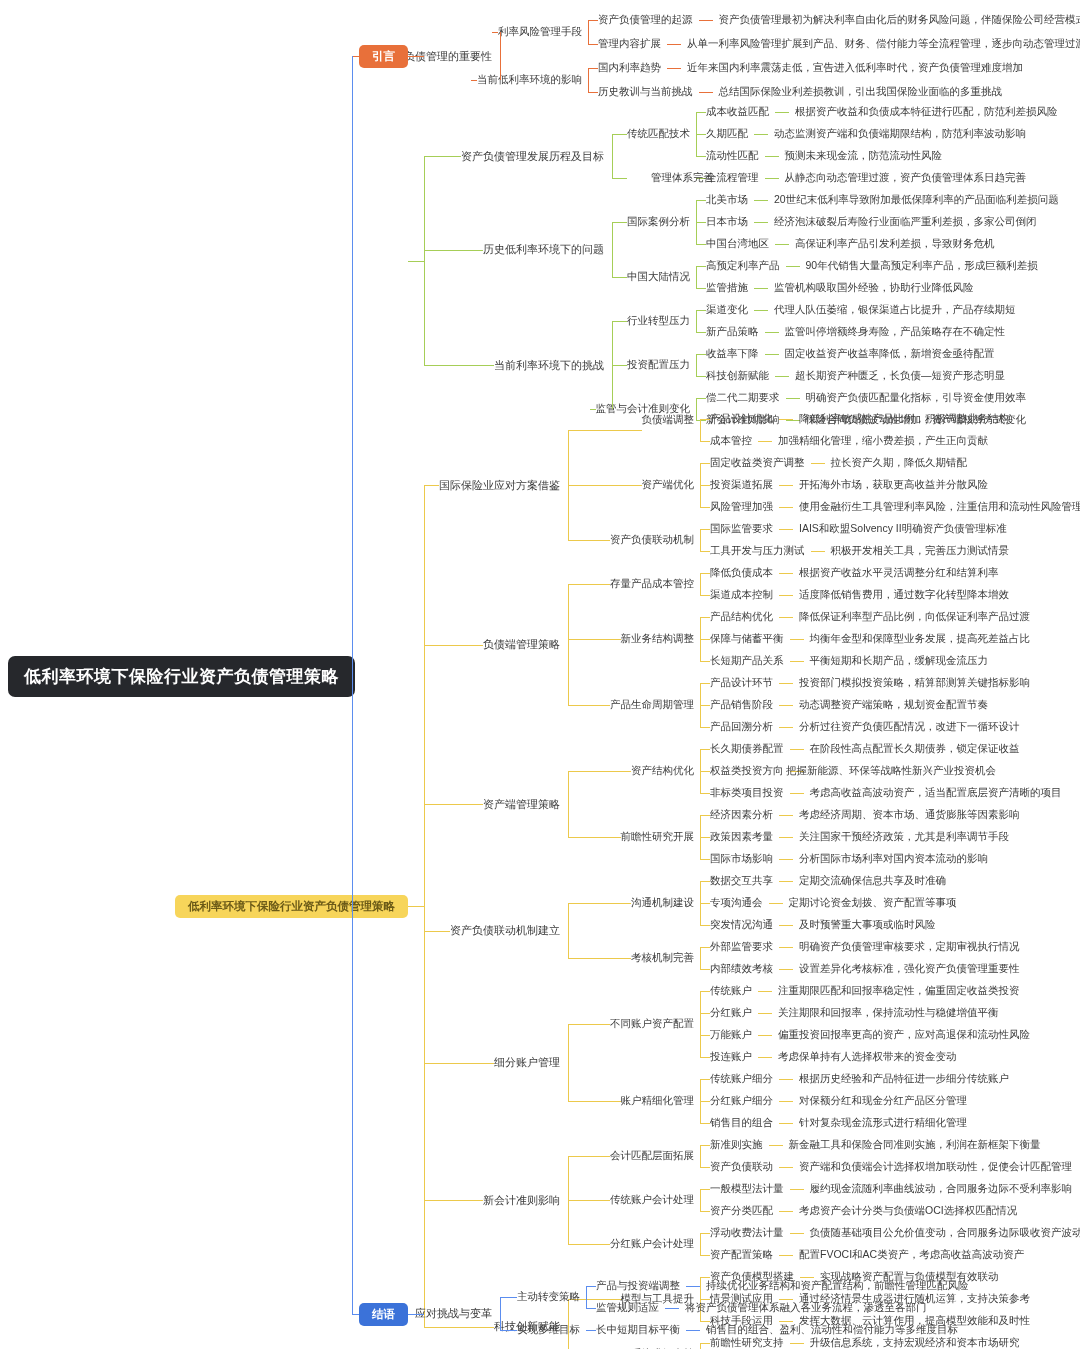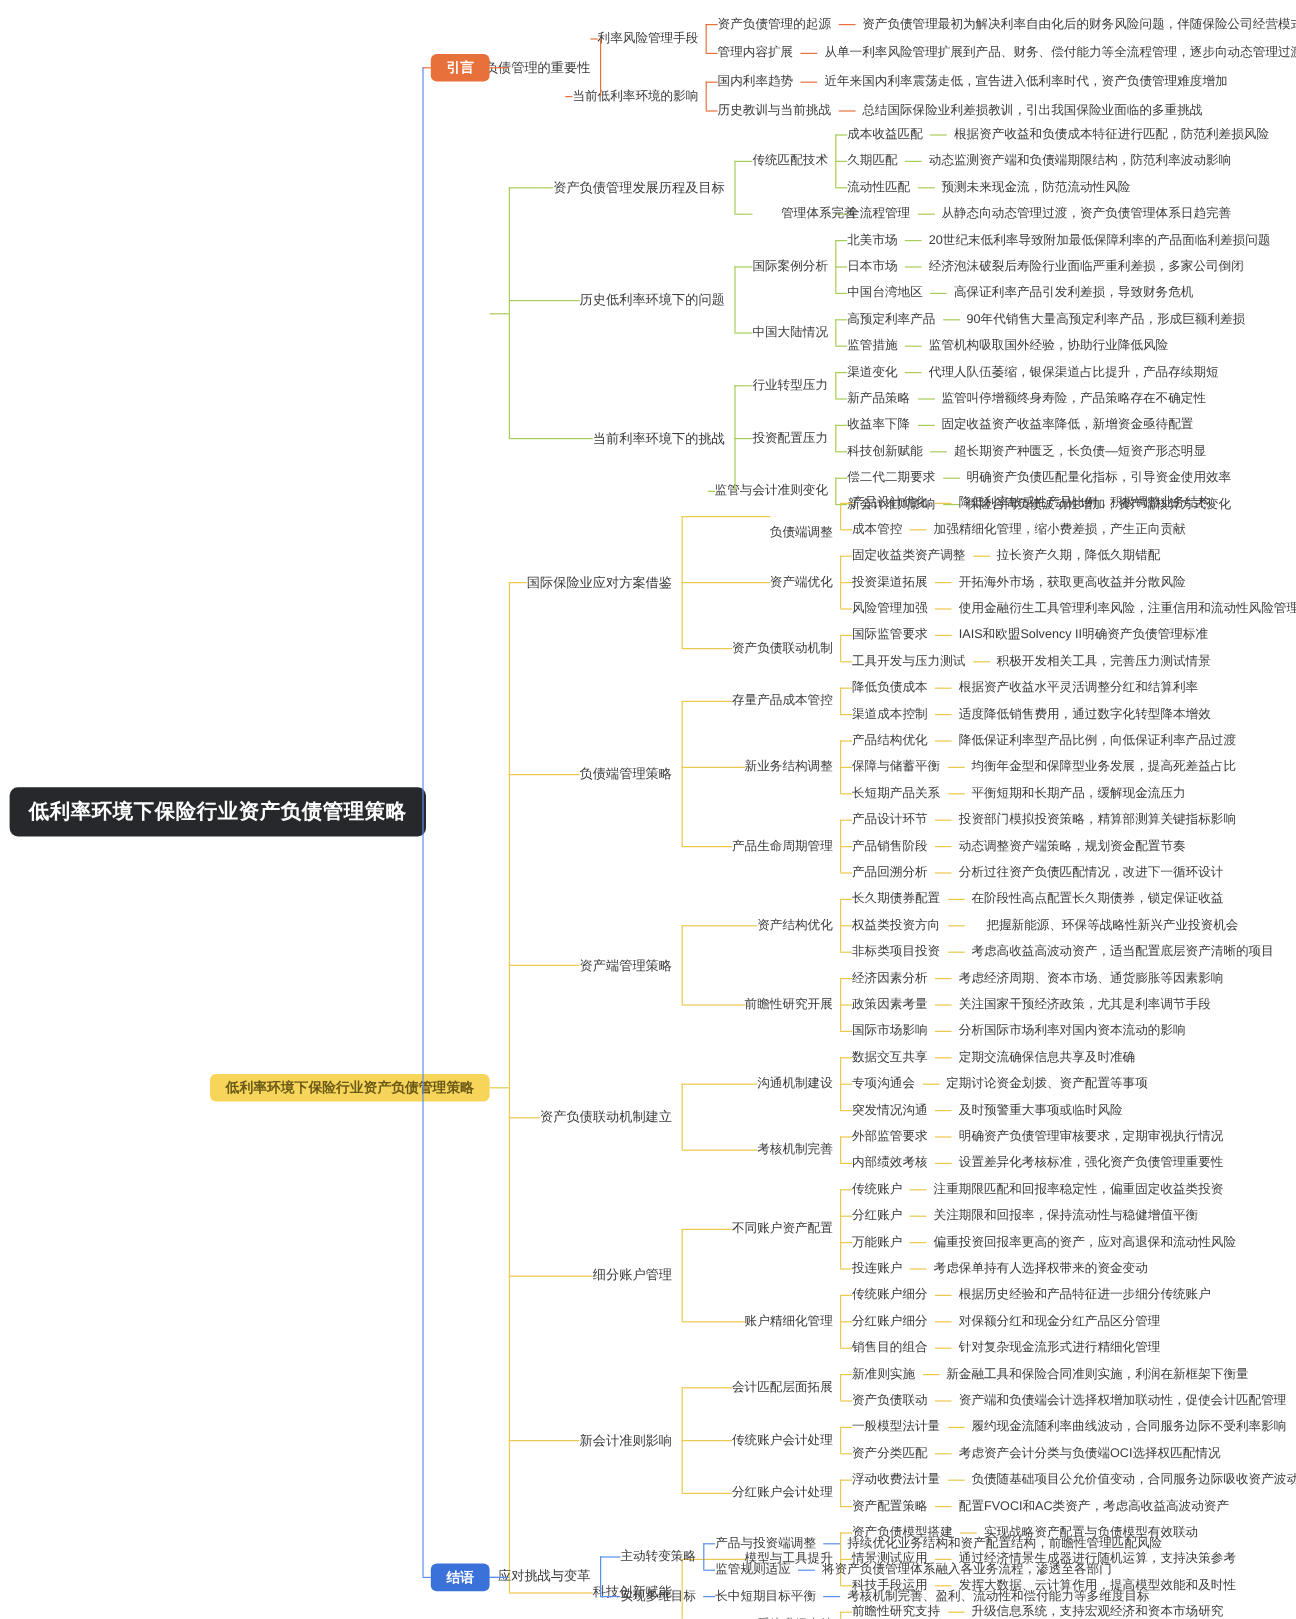--- a/index.html
+++ b/index.html
@@ -184,21 +184,21 @@
     <div class="ln h c-gr" style="left: 408px; top: 260.5px; width: 16px;"></div>
     <div class="node lvl4" style="left: 710px; top: 412px;">产品设计优化</div>
     <div class="dash d-ye" style="left: 779px; top: 419px; width: 14px;"></div>
     <div class="node leaf" style="left: 799px; top: 412px;">降低利率敏感性产品比例，积极调整业务结构</div>
     <div class="node lvl4" style="left: 710px; top: 434px;">成本管控</div>
     <div class="dash d-ye" style="left: 758px; top: 441px; width: 14px;"></div>
     <div class="node leaf" style="left: 778px; top: 434px;">加强精细化管理，缩小费差损，产生正向贡献</div>
     <div class="ln v c-ye" style="left: 700px; top: 419px; height: 22px;"></div>
     <div class="ln h c-ye" style="left: 700px; top: 419px; width: 10px;"></div>
     <div class="ln h c-ye" style="left: 700px; top: 441px; width: 10px;"></div>
-    <div class="node lvl3" style="left: 641.5px; top: 437px;">负债端调整</div>
+    <div class="node lvl3" style="left: 641.5px; top: 413px;">负债端调整</div>
     <div class="ln h c-ye" style="left: 635.5px; top: 430px; width: 6px;"></div>
     <div class="node lvl4" style="left: 710px; top: 456px;">固定收益类资产调整</div>
     <div class="dash d-ye" style="left: 810.5px; top: 463px; width: 14px;"></div>
     <div class="node leaf" style="left: 830.5px; top: 456px;">拉长资产久期，降低久期错配</div>
     <div class="node lvl4" style="left: 710px; top: 478px;">投资渠道拓展</div>
     <div class="dash d-ye" style="left: 779px; top: 485px; width: 14px;"></div>
     <div class="node leaf" style="left: 799px; top: 478px;">开拓海外市场，获取更高收益并分散风险</div>
     <div class="node lvl4" style="left: 710px; top: 500px;">风险管理加强</div>
     <div class="dash d-ye" style="left: 779px; top: 507px; width: 14px;"></div>
     <div class="node leaf" style="left: 799px; top: 500px;">使用金融衍生工具管理利率风险，注重信用和流动性风险管理</div>
@@ -270,21 +270,21 @@
     <div class="ln h c-ye" style="left: 568px; top: 639px; width: 46.5px;"></div>
     <div class="ln h c-ye" style="left: 568px; top: 705px; width: 36px;"></div>
     <div class="ln v c-ye" style="left: 568px; top: 584px; height: 121px;"></div>
     <div class="node lvl2" style="left: 483px; top: 637px;">负债端管理策略</div>
     <div class="ln h c-ye" style="left: 475px; top: 644.5px; width: 8px;"></div>
     <div class="node lvl4" style="left: 710px; top: 742px;">长久期债券配置</div>
     <div class="dash d-ye" style="left: 789.5px; top: 749px; width: 14px;"></div>
     <div class="node leaf" style="left: 809.5px; top: 742px;">在阶段性高点配置长久期债券，锁定保证收益</div>
     <div class="node lvl4" style="left: 710px; top: 764px;">权益类投资方向</div>
     <div class="dash d-ye" style="left: 789.5px; top: 771px; width: 14px;"></div>
-    <div class="node leaf" style="left: 822px; top: 764px; text-align: right;">把握新能源、环保等战略性新兴产业投资机会</div>
+    <div class="node leaf" style="left: 786px; top: 764px; text-align: right;">把握新能源、环保等战略性新兴产业投资机会</div>
     <div class="node lvl4" style="left: 710px; top: 786px;">非标类项目投资</div>
     <div class="dash d-ye" style="left: 789.5px; top: 793px; width: 14px;"></div>
     <div class="node leaf" style="left: 809.5px; top: 786px;">考虑高收益高波动资产，适当配置底层资产清晰的项目</div>
     <div class="ln v c-ye" style="left: 700px; top: 749px; height: 44px;"></div>
     <div class="ln h c-ye" style="left: 700px; top: 749px; width: 10px;"></div>
     <div class="ln h c-ye" style="left: 700px; top: 771px; width: 10px;"></div>
     <div class="ln h c-ye" style="left: 700px; top: 793px; width: 10px;"></div>
     <div class="node lvl3" style="left: 631px; top: 764px;">资产结构优化</div>
     <div class="ln h c-ye" style="left: 625px; top: 771px; width: 6px;"></div>
     <div class="node lvl4" style="left: 710px; top: 808px;">经济因素分析</div>
@@ -457,21 +457,21 @@
     <div class="node lvl4" style="left: 596px; top: 1301px; font-family: Liberation Mono, monospace;">监管规则适应</div>
     <div class="dash d-bl" style="left: 665px; top: 1308px; width: 14px;"></div>
     <div class="node leaf" style="left: 685px; top: 1301px;">将资产负债管理体系融入各业务流程，渗透至各部门</div>
     <div class="ln v c-bl" style="left: 586px; top: 1286px; height: 22px;"></div>
     <div class="ln h c-bl" style="left: 586px; top: 1286px; width: 10px;"></div>
     <div class="ln h c-bl" style="left: 586px; top: 1308px; width: 10px;"></div>
     <div class="node lvl3" style="left: 517px; top: 1290px;">主动转变策略</div>
     <div class="ln h c-bl" style="left: 511px; top: 1297px; width: 6px;"></div>
     <div class="node lvl4" style="left: 596px; top: 1323px;">长中短期目标平衡</div>
     <div class="dash d-bl" style="left: 686px; top: 1330px; width: 14px;"></div>
-    <div class="node leaf" style="left: 706px; top: 1323px;">考核机制完善、盈利、流动性和偿付能力等多维度目标</div>
+    <div class="node leaf" style="left: 706px; top: 1323px;">销售目的组合、盈利、流动性和偿付能力等多维度目标</div>
     <div class="ln h c-bl" style="left: 586px; top: 1330px; width: 10px;"></div>
     <div class="node lvl3" style="left: 517px; top: 1323px;">实现多维目标</div>
     <div class="ln h c-bl" style="left: 511px; top: 1330px; width: 6px;"></div>
     <div class="ln h c-bl" style="left: 500px; top: 1297px; width: 11px;"></div>
     <div class="ln h c-bl" style="left: 500px; top: 1330px; width: 11px;"></div>
     <div class="ln v c-bl" style="left: 500px; top: 1297px; height: 33px;"></div>
     <div class="node lvl2" style="left: 415px; top: 1306px;">应对挑战与变革</div>
     <div class="ln h c-bl" style="left: 407px; top: 1313.5px; width: 8px;"></div>
     <div class="ln h c-bl" style="left: 424px; top: 1313.5px;"></div>
     <div class="node lvl1 blue" style="top: 1302.5px; left: 359px;">结语</div>

